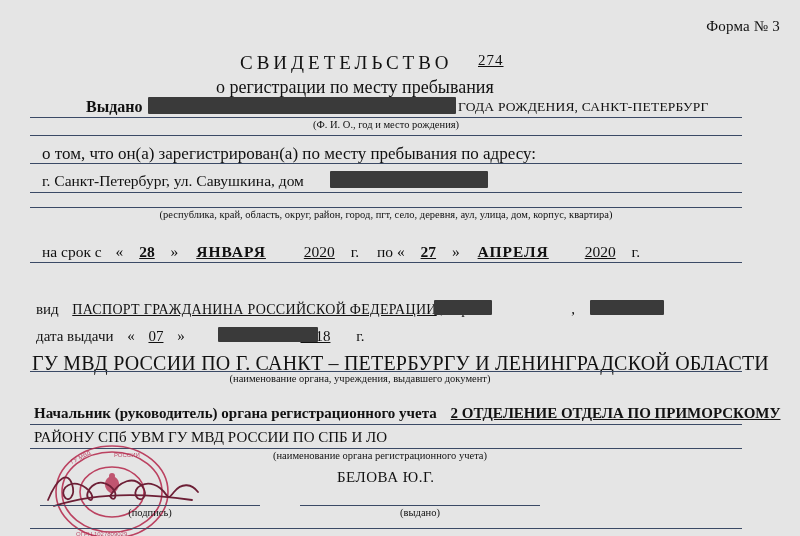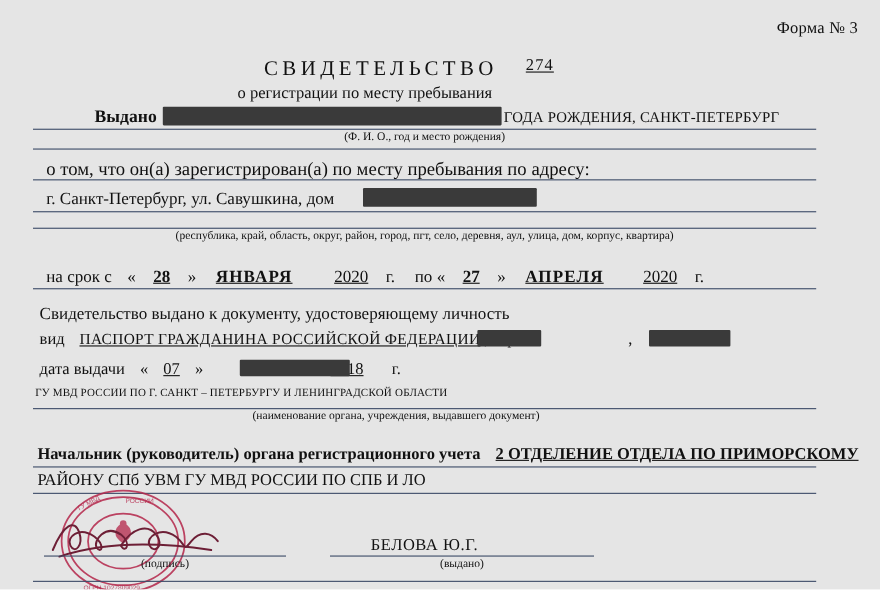--- a/index.html
+++ b/index.html
@@ -35,21 +35,21 @@
   .title-num {
     top: 52px;
     left: 478px;
     font-size: 15px;
     text-decoration: underline;
     letter-spacing: 1px;
   }
   .subtitle {
     top: 77px;
     left: 216px;
-    font-size: 15px;
+    font-size: 18px;
   }
   .vydano-label {
     top: 98px;
     left: 86px;
     font-size: 16px;
     font-weight: bold;
   }
   .redact {
     background: #3a3a3a;
     border-radius: 1px;
@@ -93,34 +93,34 @@
     top: 277px; left: 36px;
     font-size: 15.5px;
   }
   .vid-row { top: 301px; left: 36px; font-size: 14px; }
   .r3 { top: 300px; left: 434px; width: 58px; height: 15px; }
   .r4 { top: 300px; left: 590px; width: 74px; height: 15px; }
   .date-row { top: 328px; left: 36px; font-size: 15px; }
   .r5 { top: 327px; left: 218px; width: 100px; height: 15px; }
   .organ-line {
     top: 352px; left: 32px;
-    font-size: 10px;
+    font-size: 20px;
     letter-spacing: 0.2px;
   }
   .l-organ { top: 371px; left: 30px; width: 712px; }
   .cap-organ { top: 373px; left: 80px; width: 560px; }
   .nach-row { top: 405px; left: 34px; font-size: 15px; font-weight: bold; }
   .nach-cont { top: 429px; left: 34px; font-size: 15px; }
   .l-nach1 { top: 424px; left: 30px; width: 712px; }
   .l-nach2 { top: 448px; left: 30px; width: 712px; }
   .cap-nach { top: 450px; left: 120px; width: 520px; }
   .l-sign { top: 505px; left: 40px; width: 220px; }
   .cap-sign { top: 507px; left: 80px; width: 140px; }
   .l-fam { top: 505px; left: 300px; width: 240px; }
-  .fam-name { top: 488px; left: 337px; font-size: 15px; letter-spacing: 0.5px; }
+  .fam-name { top: 469px; left: 337px; font-size: 15px; letter-spacing: 0.5px; }
   .cap-fam { top: 507px; left: 330px; width: 180px; }
   .l-bottom { top: 528px; left: 30px; width: 712px; }
 
   
   .stamp {
     top: 440px; left: 36px;
     width: 152px; height: 100px;
     overflow: hidden;
   }
   .stamp svg { display:block; }
@@ -167,21 +167,20 @@
     <span style="margin-left:12px">г.</span>
     <span style="margin-left:14px">по «</span>
     <span class="u" style="margin-left:12px; font-weight:bold">27</span>
     <span style="margin-left:12px">»</span>
     <span class="u" style="margin-left:14px; font-weight:bold; letter-spacing:1px">АПРЕЛЯ</span>
     <span class="u" style="margin-left:32px">2020</span>
     <span style="margin-left:12px">г.</span>
   </div>
   <div class="abs rule l-term"></div>
 
-  <div class="abs svid-doc">Свидетельство выдано к документу, удостоверяющему личность</div>
 
   <div class="abs vid-row">
     <span style="font-size:15px">вид</span>
     <span class="u" style="margin-left:10px; letter-spacing:0.3px">ПАСПОРТ ГРАЖДАНИНА РОССИЙСКОЙ ФЕДЕРАЦИИ</span>
     <span style="font-size:15px">, серия</span>
     <span style="margin-left:84px; font-size:15px">,</span>
     <span style="margin-left:40px; font-size:15px">№</span>
   </div>
   <div class="abs redact r3"></div>
   <div class="abs redact r4"></div>
@@ -200,20 +199,21 @@
   <div class="abs rule l-organ"></div>
   <div class="abs cap cap-organ">(наименование органа, учреждения, выдавшего документ)</div>
 
   <div class="abs nach-row">
     <span>Начальник (руководитель) органа регистрационного учета</span>
     <span class="u" style="margin-left:10px">2 ОТДЕЛЕНИЕ ОТДЕЛА  ПО ПРИМОРСКОМУ</span>
   </div>
   <div class="abs rule l-nach1"></div>
   <div class="abs nach-cont">РАЙОНУ СПб УВМ  ГУ  МВД РОССИИ  ПО СПБ  И  ЛО</div>
   <div class="abs rule l-nach2"></div>
+  <div class="abs cap cap-nach">(наименование органа регистрационного учета)</div>
 
   <div class="abs stamp">
     <svg width="152" height="100" viewBox="0 0 152 100">
       <g stroke="#b4264a" fill="none" stroke-width="1.6" opacity="0.85">
         <ellipse cx="76" cy="52" rx="56" ry="46"></ellipse>
         <ellipse cx="76" cy="52" rx="50" ry="40"></ellipse>
         <ellipse cx="76" cy="52" rx="32" ry="25"></ellipse>
       </g>
       <g fill="#b4264a" opacity="0.8" font-family="Liberation Sans, sans-serif" font-size="6">
         <text x="36" y="24" transform="rotate(-28 36 24)">ГУ МВД</text>

